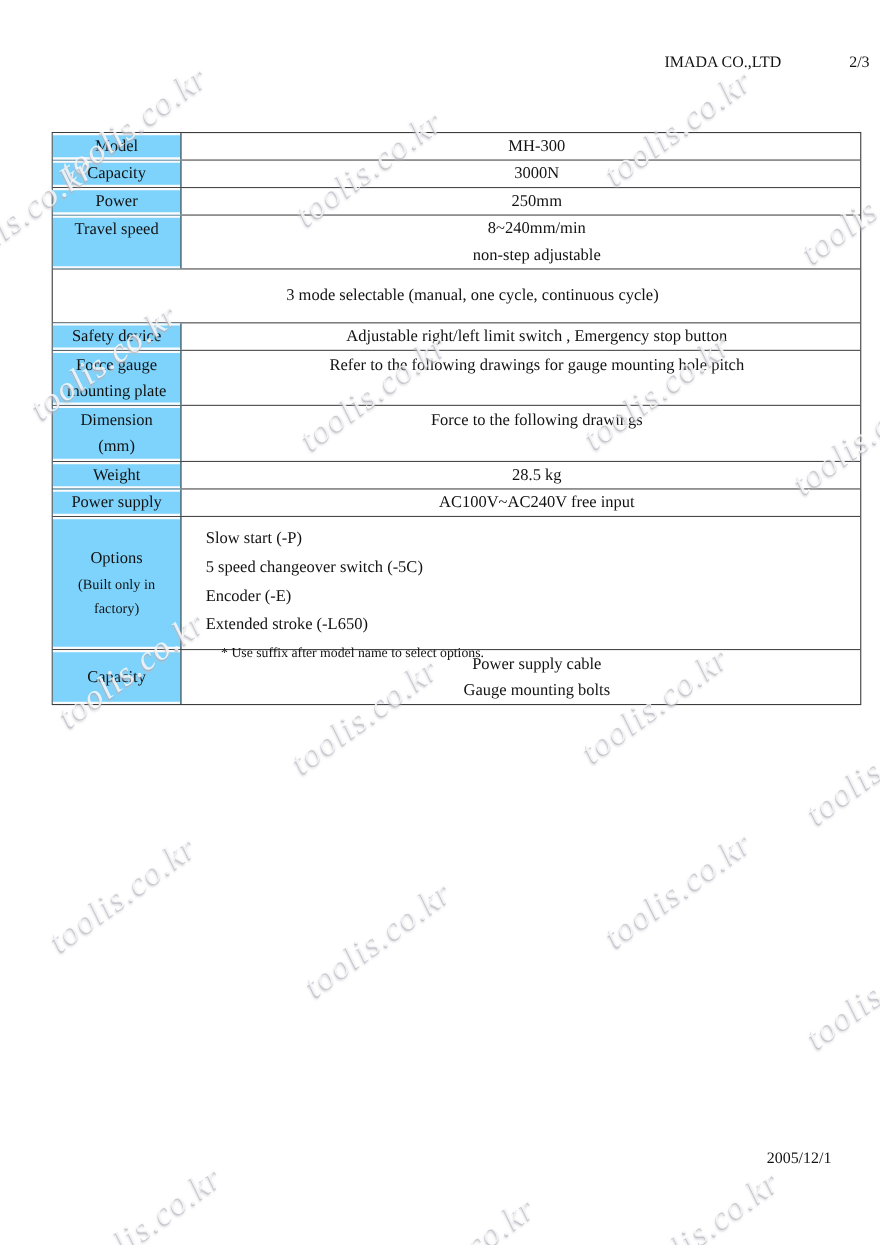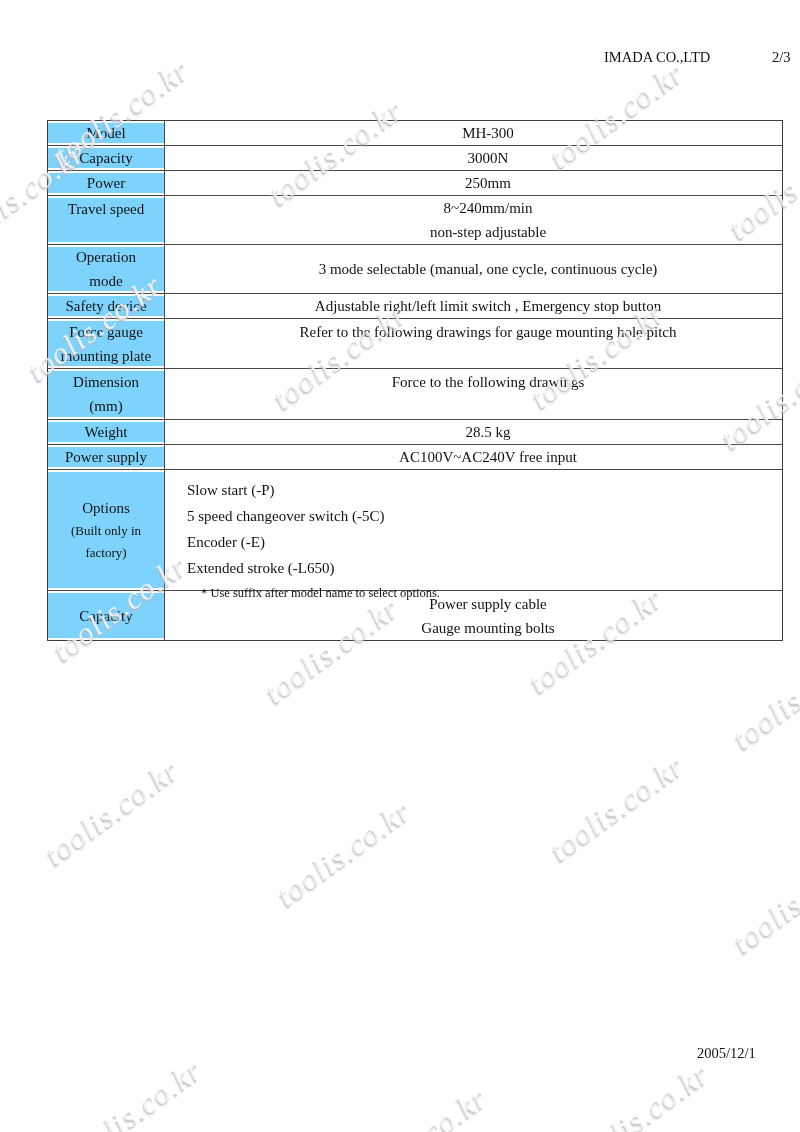--- a/index.html
+++ b/index.html
@@ -123,24 +123,20 @@
       <div class="lbl top-align">
           <span class="line">Travel speed</span>
         </div>
       <div class="val">
         <span class="line">8~240mm/min</span>
         <span class="line">non-step adjustable</span>
       </div>
     </div>
 
     <div class="row" style="height:49px">
-      <div class="lbl">
-        <span class="line">Operation</span>
-        <span class="line">mode</span>
-      </div>
       <div class="val">
           <span class="line">3 mode selectable (manual, one cycle, continuous cycle)</span>
         </div>
     </div>
 
     <div class="row" style="height:25px">
       <div class="lbl">
           <span class="line">Safety device</span>
         </div>
       <div class="val">

